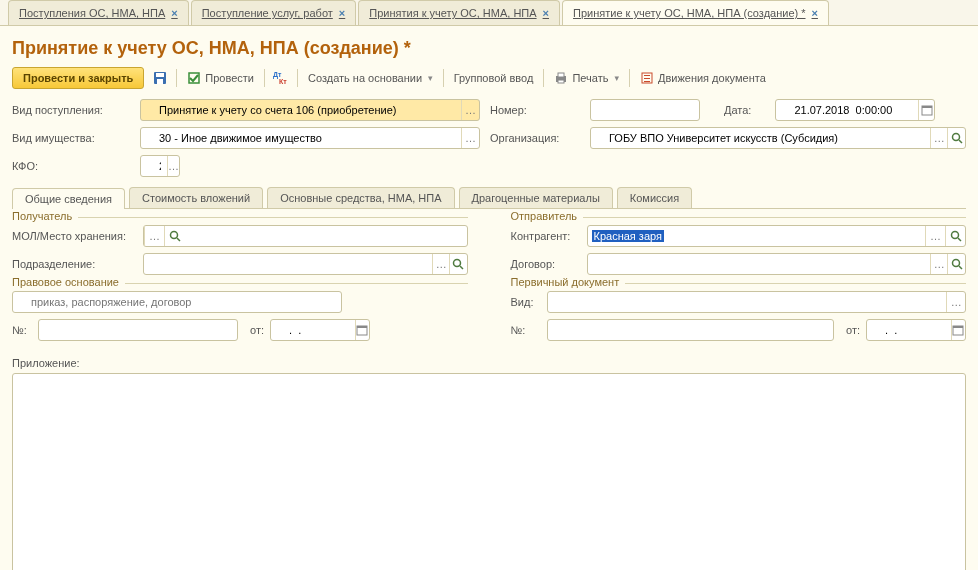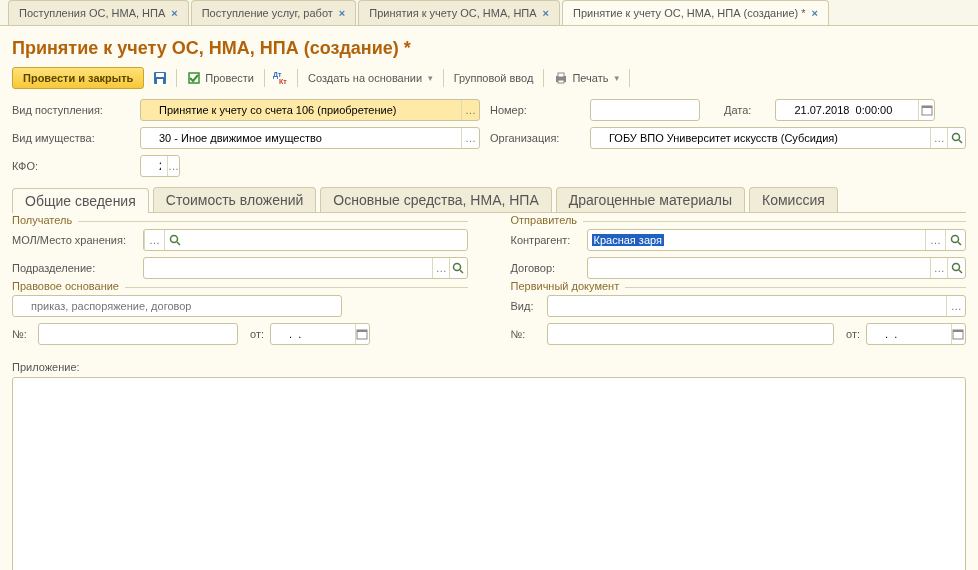--- a/index.html
+++ b/index.html
@@ -25,20 +25,21 @@
     border-bottom: none;
     background: #f0ecd8;
     margin-right: 2px;
     border-radius: 4px 4px 0 0;
     display: flex;
     align-items: center;
     gap: 6px;
     cursor: pointer;
     font-size: 11px;
     color: #555;
+    text-decoration: underline;
   }
   .app-tab.active {
     background: #fefcf0;
     font-weight: normal;
   }
   .tab-close {
     color: #4a7fb0;
     font-weight: bold;
     cursor: pointer;
   }
@@ -138,21 +139,21 @@
     margin: 10px 0 8px 0;
   }
   .sub-tab {
     padding: 4px 12px;
     border: 1px solid #d0caa8;
     border-bottom: none;
     background: #f0ecd8;
     border-radius: 4px 4px 0 0;
     cursor: pointer;
     color: #555;
-    font-size: 14px;
+    font-size: 11px;
   }
   .sub-tab.active { background: #fefcf0; position: relative; top: 1px; }
   .two-col {
     display: flex;
     gap: 43px;
   }
   .col { flex: 1; }
   .fieldset {
     position: relative;
     padding-top: 8px;
@@ -267,20 +268,29 @@
     <span class="tb-sep"></span>
     <span class="tb-link tb-drop">
       <svg width="14" height="14">
           <rect x="2" y="5" width="10" height="6" fill="#888"></rect>
           <rect x="4" y="2" width="6" height="4" fill="#fff" stroke="#888"></rect>
           <rect x="4" y="9" width="6" height="3" fill="#fff" stroke="#888"></rect>
         </svg>
       <span>Печать</span>
     </span>
     <span class="tb-sep"></span>
+    <span class="tb-link">
+      <svg width="14" height="14">
+          <rect x="2" y="2" width="10" height="10" fill="none" stroke="#c94a2a"></rect>
+          <rect x="4" y="4" width="6" height="1" fill="#c94a2a"></rect>
+          <rect x="4" y="7" width="6" height="1" fill="#c94a2a"></rect>
+          <rect x="4" y="10" width="6" height="1" fill="#c94a2a"></rect>
+        </svg>
+      <span>Движения документа</span>
+    </span>
   </div>
 
   <div class="form-grid">
     <div class="label">Вид поступления:</div>
     <div class="input-wrap highlight">
       <input value="Принятие к учету со счета 106 (приобретение)" style="">
       <span class="btn-ell">…</span>
     </div>
     <div class="label" style="width:auto">Номер:</div>
     <div class="grid-right">

